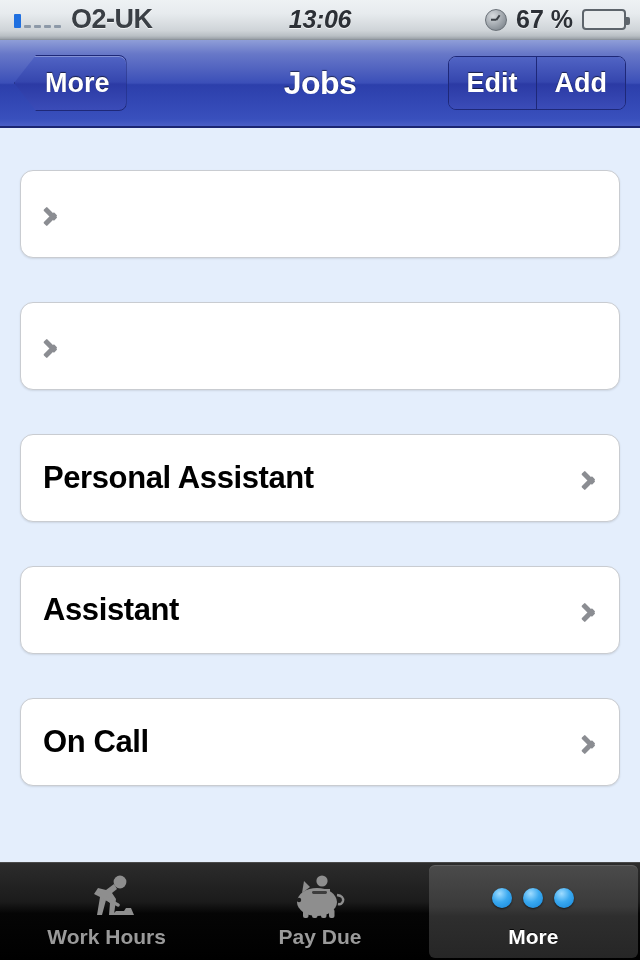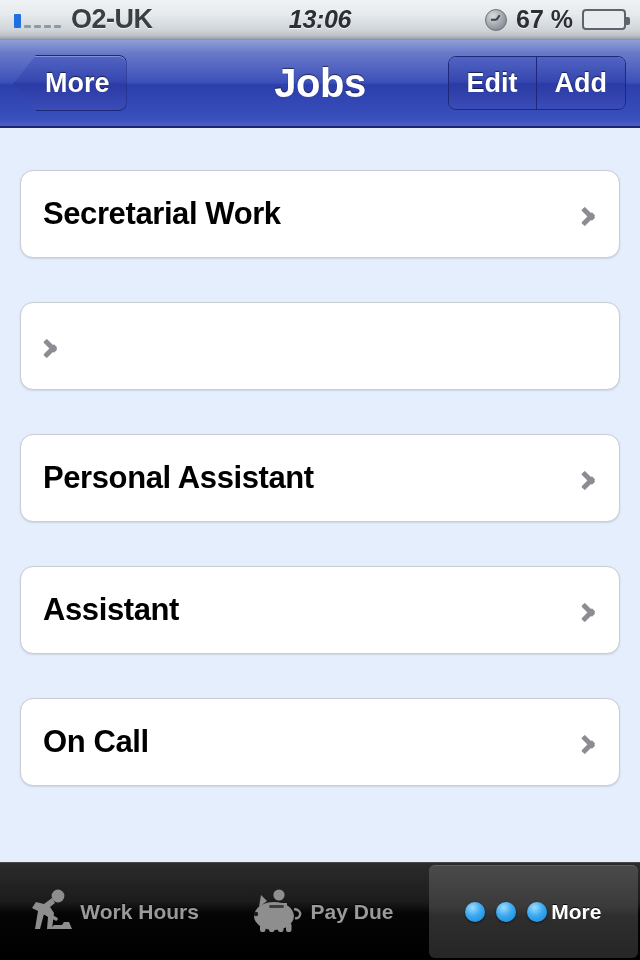--- a/index.html
+++ b/index.html
@@ -84,21 +84,21 @@
     position:absolute; top:40px; left:0;
     width:640px; height:88px;
     background:linear-gradient(to bottom,
       #8f9ed8 0%, #6878c8 16%, #3b4fb8 50%, #2c3fab 52%, #3950bd 92%, #4a5fc6 100%);
     border-bottom:2px solid #1b2672;
     display:flex; align-items:center;
     padding:0 14px;
   }
   #nav-title {
     position:absolute; left:0; right:0; text-align:center;
-    font-size:40px; font-weight:bold; color:#fff;
+    font-size:32px; font-weight:bold; color:#fff;
     text-shadow:0 -1px 1px rgba(0,0,0,.55);
     letter-spacing:-0.5px; pointer-events:none;
   }
   #back-button {
     position:relative; z-index:2;
     height:56px; padding:0 16px 0 26px;
     display:flex; align-items:center;
     color:#fff; font-size:27px; font-weight:bold;
     text-shadow:0 -1px 1px rgba(0,0,0,.6);
     background:linear-gradient(to bottom,#5164c4 0%,#3546ae 48%,#2b3aa4 52%,#3b4cb8 100%);
@@ -156,21 +156,21 @@
 
   
   #tab-bar {
     position:absolute; bottom:0; left:0;
     width:640px; height:98px;
     background:linear-gradient(to bottom,#2c2c2c 0%,#1b1b1b 40%,#050505 52%,#000 100%);
     border-top:1px solid #4a4a4a;
     display:flex;
   }
   .tab-item {
-    flex:1; display:flex; flex-direction:row;
+    flex:1; display:flex; flex-direction:column;
     align-items:center; justify-content:center;
     gap:4px; position:relative; margin:2px;
     border-radius:6px;
   }
   .tab-item.selected {
     background:linear-gradient(to bottom,#4b4b4b 0%,#3a3a3a 45%,#2e2e2e 55%,#262626 100%);
     box-shadow:inset 0 1px 0 rgba(255,255,255,.12);
   }
   .tab-label {
     font-size:21px; font-weight:bold; color:#9a9a9a;
@@ -219,21 +219,20 @@
     <div id="nav-right-group">
       <div class="seg">Edit</div>
       <div class="seg">Add</div>
     </div>
   </div>
 
   <div id="list-area">
     <div id="job-list">
 
       <div class="job-row">
-        <span class="job-label">Secretarial Work</span>
         <span class="chevron-icon"></span>
       </div>
 
 
       <div class="job-row">
         <span class="chevron-icon"></span>
       </div>
 
       <div class="job-row">
         <span class="job-label">Personal Assistant</span>

